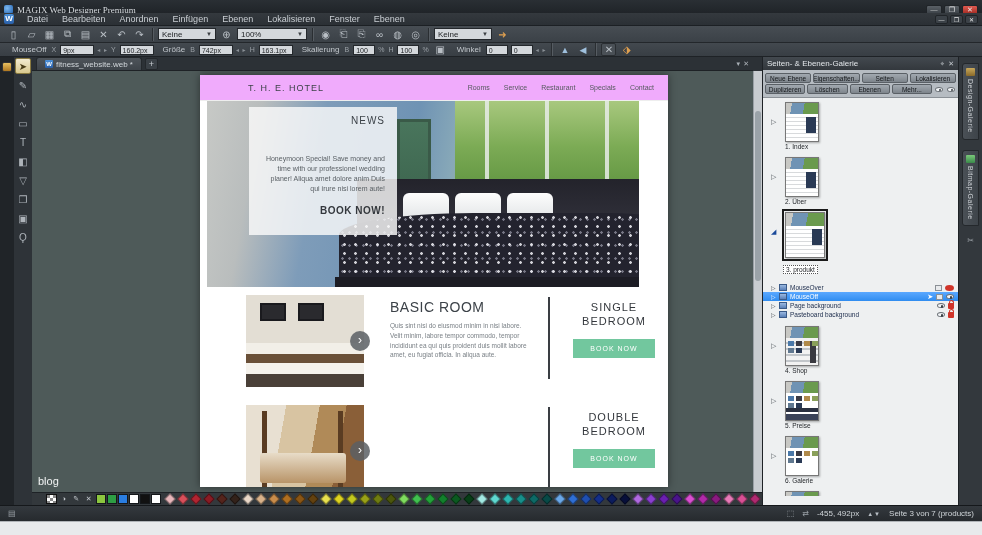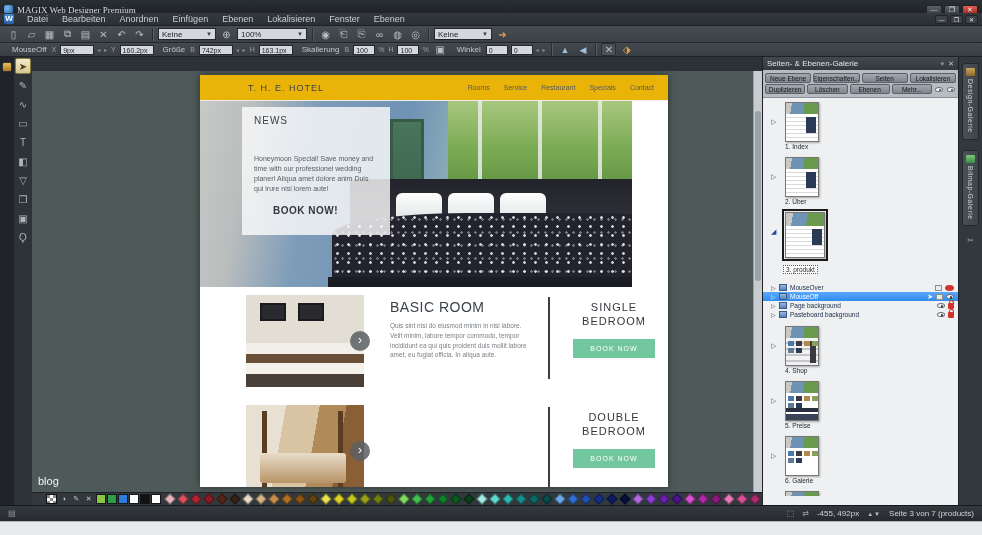--- a/index.html
+++ b/index.html
@@ -80,29 +80,29 @@
   .canvas { position:absolute; left:32px; top:71px; width:721px; height:421px;
     background:#4e5a59; overflow:hidden; }
   .blog-label { position:absolute; left:6px; top:404px; color:#f2f4f4; font-size:11px; }
   .vscroll { position:absolute; left:753px; top:71px; width:9px; height:421px; background:#c8ccd0;
     border-left:1px solid #9aa0a6; }
   .vscroll .thumbbar { position:absolute; left:1px; top:40px; width:6px; height:170px;
     background:#9aa2a8; border-radius:3px; }
 
   .site-page { position:absolute; left:168px; top:4px; width:468px; height:412px;
     background:#ffffff; box-shadow:0 0 8px rgba(0,0,0,.45); overflow:hidden; }
-  .site-header { position:absolute; left:0; top:0; width:468px; height:26px; background:#eab308;
+  .site-header { position:absolute; left:0; top:0; width:468px; height:26px; background:#f0abfc;
     display:flex; align-items:center; border-bottom:1px solid #eee; }
   .site-logo { margin-left:48px; font-size:9px; letter-spacing:1px; color:#3c4248; }
   .site-nav { margin-left:auto; margin-right:14px; display:flex; gap:14px; }
   .site-nav span { font-size:7px; color:#55595e; }
 
   
-  .hero { position:absolute; left:0; top:26px; width:432px; height:186px; overflow:hidden;
-    background:linear-gradient(100deg,#c7c9c6 0%,#b9bdbd 12%,#7e9cb9 26%,#6f93b4 46%,#87a8b8 55%,#9ab489 62%,#7da95c 72%,#6a9a4e 86%,#8fae6a 100%); }
+  .hero { position:absolute; left:7px; top:26px; width:432px; height:186px; overflow:hidden;
+    background:linear-gradient(100deg,#c7c9c6 0%,#b9bdbd 12%,#7e9cb9 26%,#6f93b4 46%,#87a8b8 55%,#9ab489 62%,#7da95c 72%,#6a9a4e 86%,#8fae6a 100%);text-align:right; }
   .hero-door { position:absolute; left:190px; top:18px; width:34px; height:108px;
     background:linear-gradient(#49755c,#39604a); border:3px solid #3a5a48; }
   .hero-window { position:absolute; left:248px; top:0; width:220px; height:130px;
     background:linear-gradient(180deg,#a8c87e 0%,#7cab55 35%,#5f9340 70%,#4f7f36 100%); }
   .hero-window .pane { position:absolute; top:0; bottom:0; width:4px; background:#e8ece8; opacity:.85; }
   .hero-rail { position:absolute; left:258px; top:96px; width:210px; height:26px;
     background:repeating-linear-gradient(90deg,#8a5f3a 0 8px,#7a5232 8px 10px); opacity:.9; }
   .hero-floor { position:absolute; left:360px; top:150px; width:108px; height:40px;
     background:linear-gradient(#b98d5a,#9a6f3e); transform:skewY(-8deg); }
   .hero-headboard { position:absolute; left:150px; top:78px; width:300px; height:50px;
@@ -374,20 +374,31 @@
         <span class="g">❐</span>
       </span>
       <span class="tool" data-active="false">
         <span class="g">▣</span>
       </span>
       <span class="tool" data-active="false">
         <span class="g">Ϙ</span>
       </span>
     </div>
 
+  <div class="tabbar">
+    <span class="doc-tab">
+      <span class="wicon">W</span>
+      <span>fitness_website.web *</span>
+    </span>
+    <span class="tab-plus">+</span>
+    <span class="tab-right">
+      <span>▾</span>
+      <span>✕</span>
+    </span>
+  </div>
 
   <div class="canvas">
     <div class="site-page">
       <div class="site-header">
         <span class="site-logo">T. H. E.  HOTEL</span>
         <span class="site-nav">
 
         <span>Rooms</span>
             <span>Service</span>
             <span>Restaurant</span>

